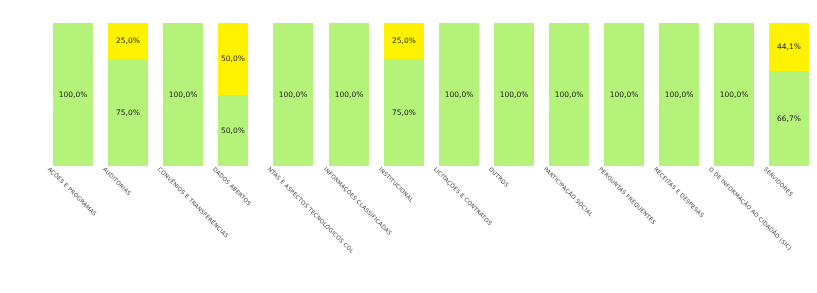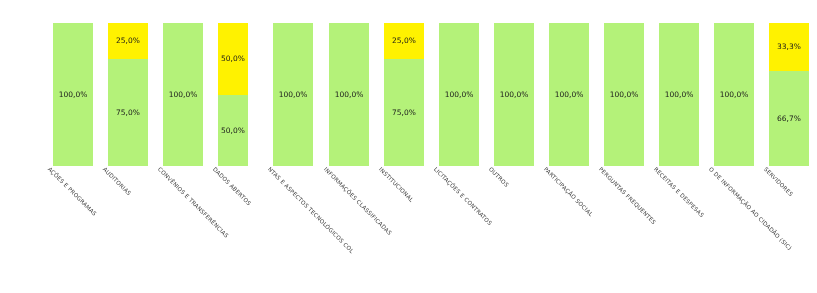--- a/index.html
+++ b/index.html
@@ -171,21 +171,21 @@
           <span class="seg-label">100,0%</span>
         </div>
       </div>
       <div class="bar-column" style="left: 714px; width: 40px;">
         <div class="segment" style="flex: 100 0 0px; background: rgb(180, 242, 121);">
           <span class="seg-label">100,0%</span>
         </div>
       </div>
       <div class="bar-column" style="left: 769px; width: 40px;">
         <div class="segment" style="flex: 33.3 0 0px; background: rgb(255, 242, 0);">
-          <span class="seg-label">33,3%</span>
+          <span class="seg-label">44,1%</span>
         </div>
         <div class="segment" style="flex: 66.7 0 0px; background: rgb(180, 242, 121);">
           <span class="seg-label">66,7%</span>
         </div>
       </div>
     </div>
 
   <div id="axis-labels">
       <div class="tick-label-wrap" style="left: 51px;">
         <div class="tick-label"><span>AÇÕES E PROGRAMAS</span></div>

